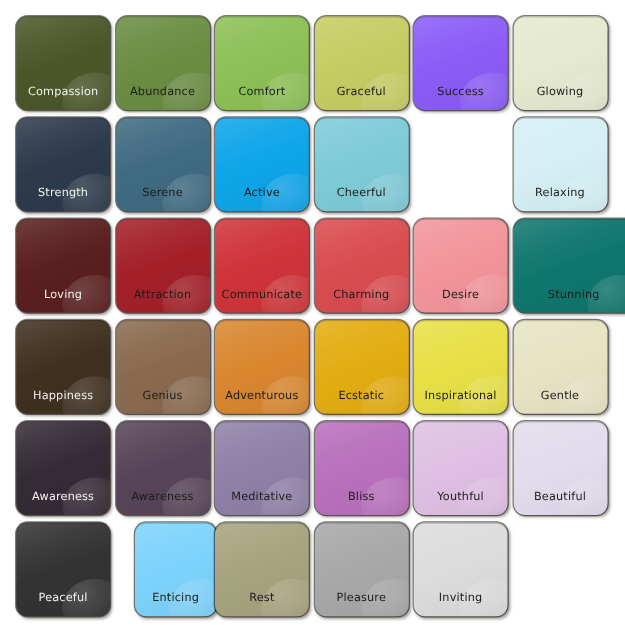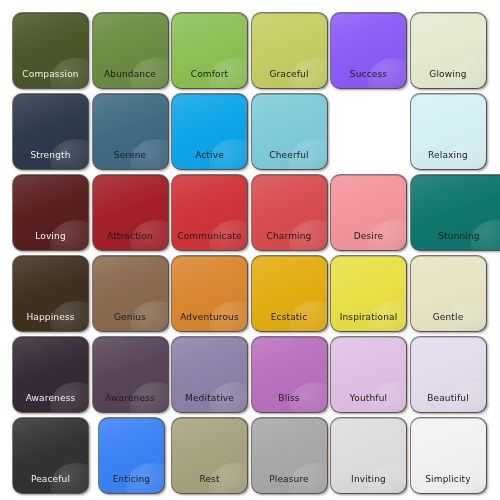--- a/index.html
+++ b/index.html
@@ -220,38 +220,33 @@
     <div class="swatch" style="left: 410.5px; top: 337px; width: 75px; height: 75px; border-radius: 9px; background-color: rgb(226, 220, 236);">
       <div class="sheen"></div>
       <div class="corner-gloss"></div>
       <div class="swatch-label label-dark">Beautiful</div>
     </div>
     <div class="swatch" style="left: 13px; top: 418px; width: 75px; height: 75px; border-radius: 9px; background-color: rgb(51, 51, 51);">
       <div class="sheen"></div>
       <div class="corner-gloss"></div>
       <div class="swatch-label label-light">Peaceful</div>
     </div>
-    <div class="swatch" style="left: 99px; top: 418px; width: 65px; height: 75px; border-radius: 9px; background-color: #3b82f6;">
+    <div class="swatch" style="left: 108px; top: 418px; width: 65px; height: 75px; border-radius: 9px; background-color: #7dd3fc;">
       <div class="sheen"></div>
       <div class="corner-gloss"></div>
       <div class="swatch-label label-dark">Enticing</div>
     </div>
     <div class="swatch" style="left: 172px; top: 418px; width: 75px; height: 75px; border-radius: 9px; background-color: rgb(166, 164, 127);">
       <div class="sheen"></div>
       <div class="corner-gloss"></div>
       <div class="swatch-label label-dark">Rest</div>
     </div>
     <div class="swatch" style="left: 251.5px; top: 418px; width: 75px; height: 75px; border-radius: 9px; background-color: rgb(168, 168, 168);">
       <div class="sheen"></div>
       <div class="corner-gloss"></div>
       <div class="swatch-label label-dark">Pleasure</div>
     </div>
     <div class="swatch" style="left: 331px; top: 418px; width: 75px; height: 75px; border-radius: 9px; background-color: rgb(220, 220, 220);">
       <div class="sheen"></div>
       <div class="corner-gloss"></div>
       <div class="swatch-label label-dark">Inviting</div>
-    </div>
-    <div class="swatch" style="left: 410.5px; top: 418px; width: 75px; height: 75px; border-radius: 9px; background-color: rgb(242, 242, 242);">
-      <div class="sheen"></div>
-      <div class="corner-gloss"></div>
-      <div class="swatch-label label-dark">Simplicity</div>
     </div>
   </div>
 
 </body></html>

